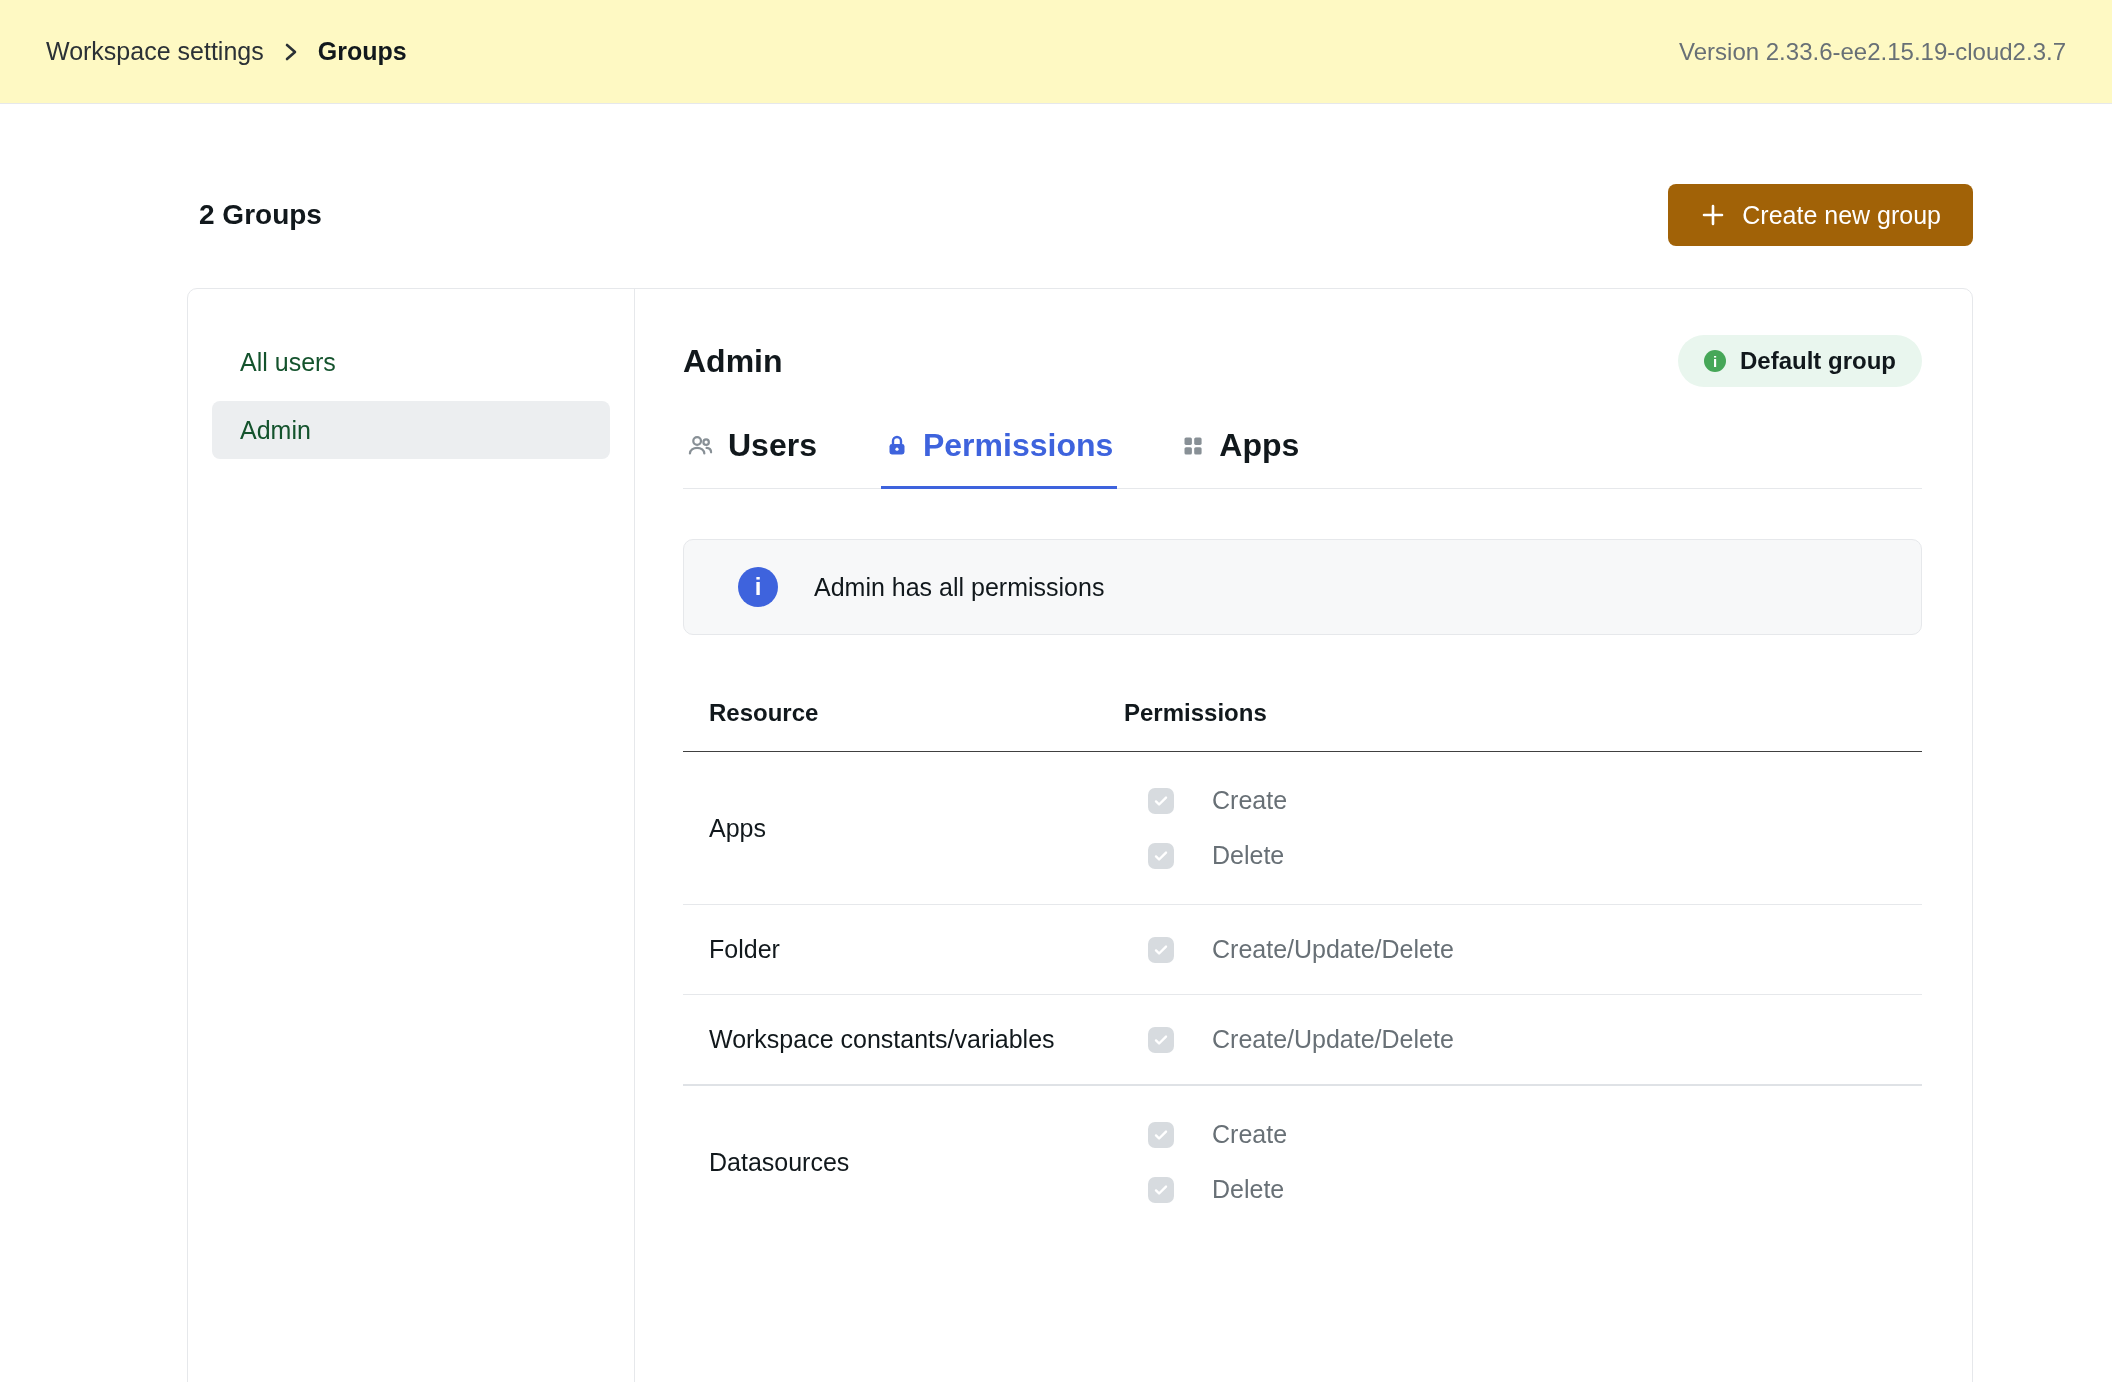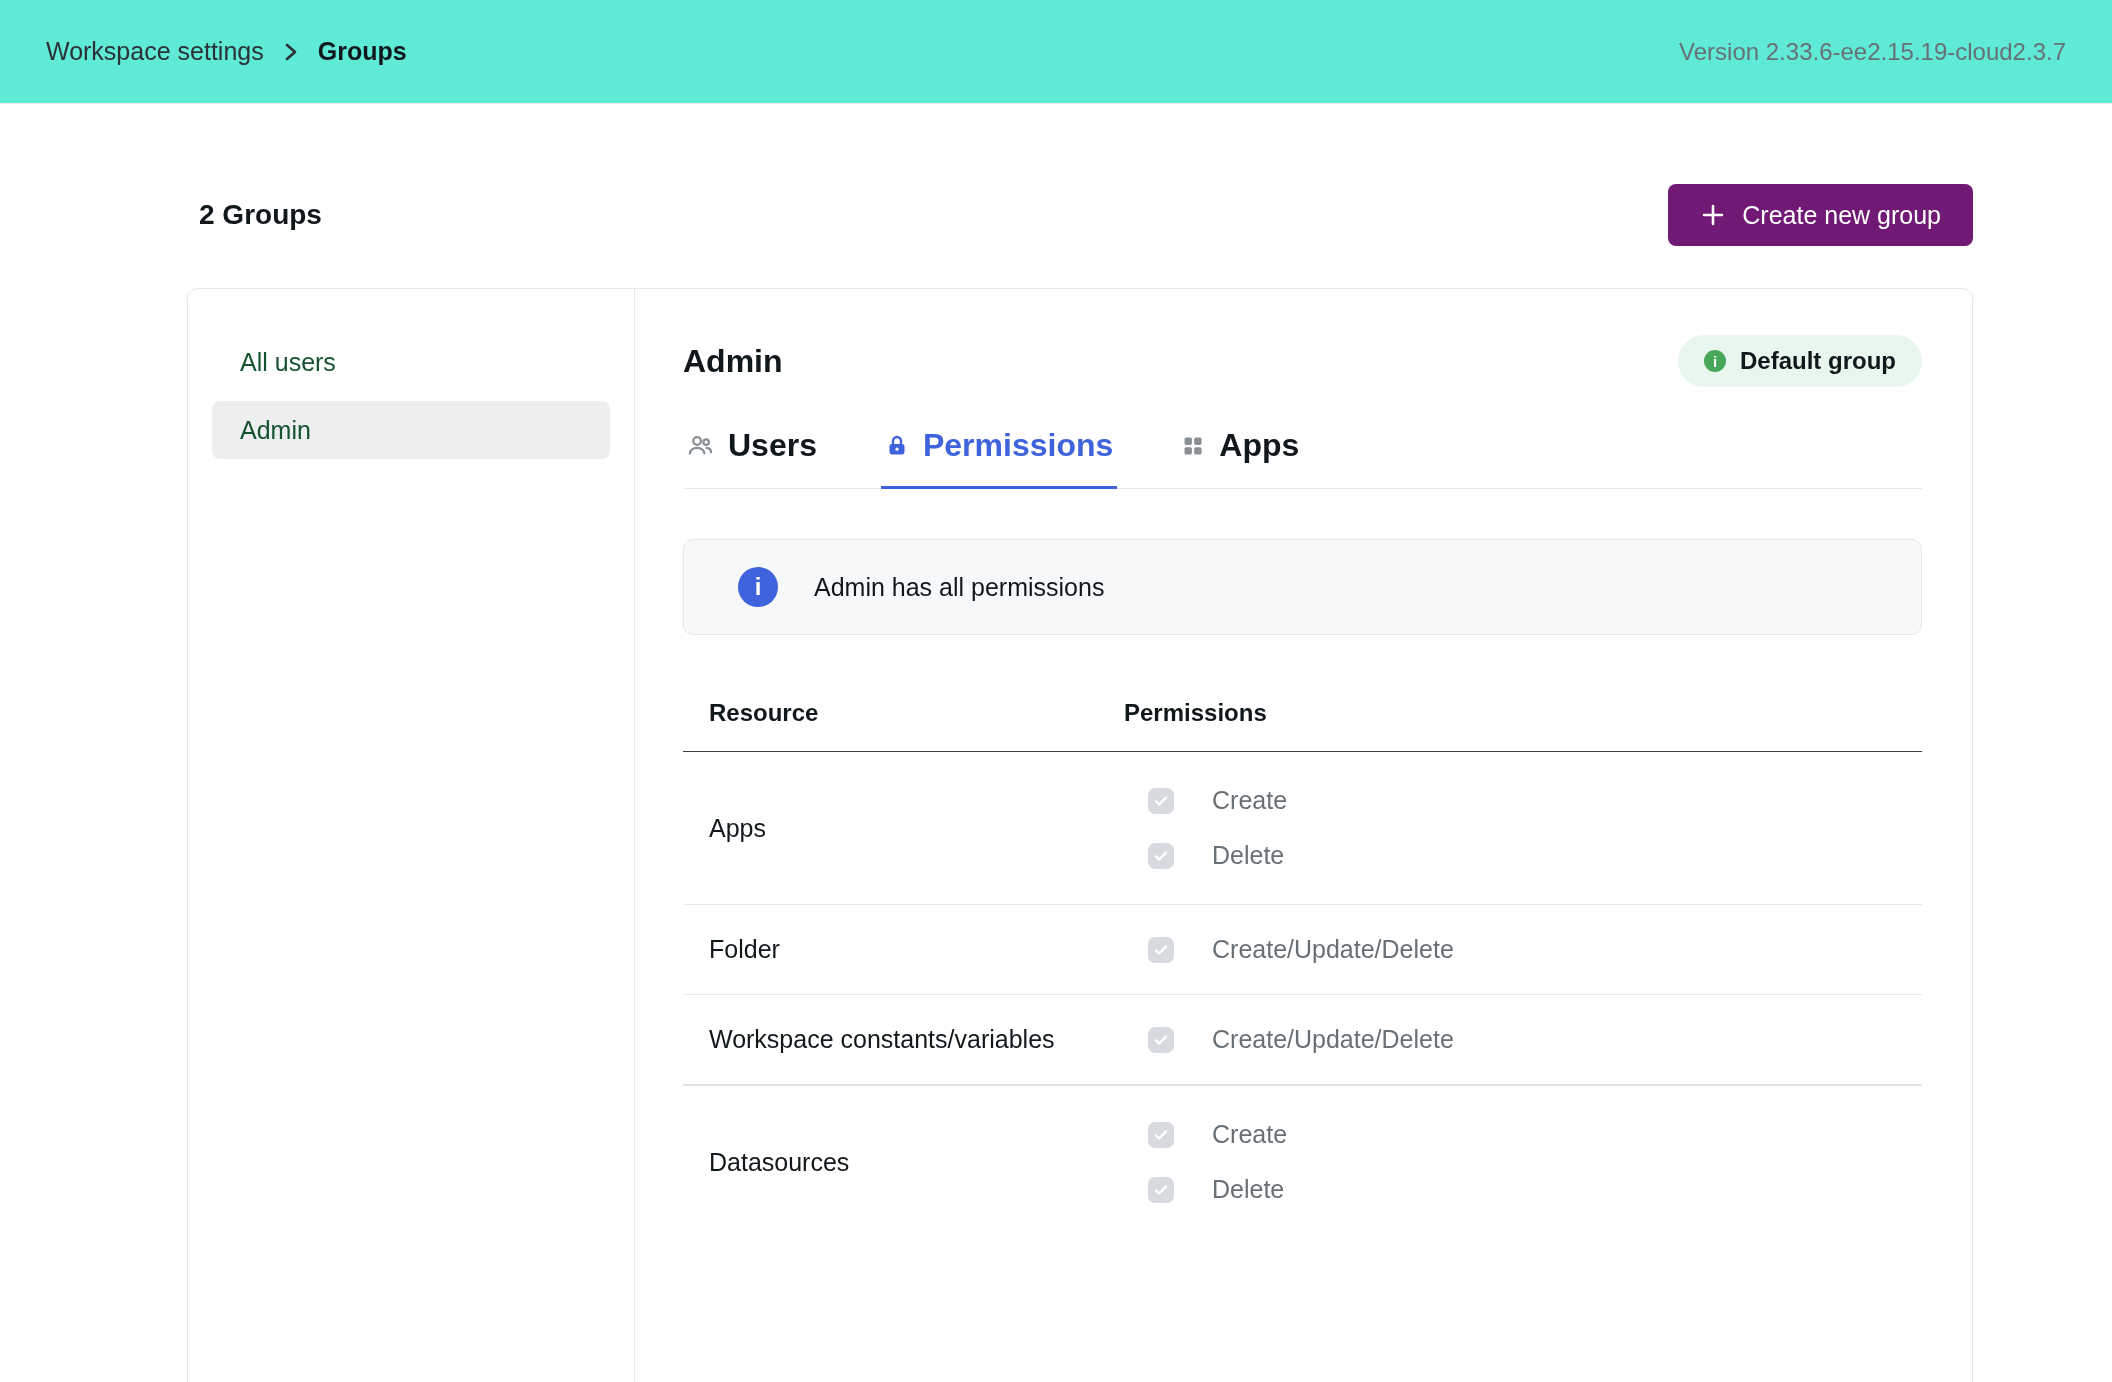--- a/index.html
+++ b/index.html
@@ -7,38 +7,38 @@
   body {
     width: 2112px; height: 1382px; overflow: hidden;
     background: #ffffff; color: #11181C;
     font-family: "Liberation Sans", sans-serif;
   }
 
   
   .topbar {
     height: 104px; display: flex; align-items: center;
     justify-content: space-between; padding: 0 46px;
-    border-bottom: 1px solid #E6E8EB; background: #5eead4;
+    border-bottom: 1px solid #E6E8EB; background: #fef9c3;
   }
   .breadcrumb { display: flex; align-items: center; gap: 18px; font-size: 25px; }
   .bc-parent { color: #2B3136; cursor: pointer; }
   .bc-chevron { display: flex; align-items: center; color: #2B3136; }
   .bc-current { font-weight: 700; color: #11181C; }
   .version { font-size: 24px; color: #687076; }
 
   
   .content { padding: 0 139px 0 187px; }
   .content-header {
     margin-top: 80px; display: flex; align-items: center;
     justify-content: space-between;
   }
   .groups-count { margin: 12px; font-size: 28px; font-weight: 600; color: #11181C; }
   .create-btn {
     display: flex; align-items: center; gap: 16px; height: 62px;
-    padding: 0 32px; background: #701a75; color: #fff; border: none;
+    padding: 0 32px; background: #a16207; color: #fff; border: none;
     border-radius: 8px; font-size: 25px; font-weight: 500;
     font-family: inherit; cursor: pointer;
   }
   .create-btn .plus { display: flex; align-items: center; }
 
   
   .card {
     margin-top: 42px; display: flex; height: 1130px;
     border: 1px solid #E6E8EB; border-radius: 10px; background: #fff;
     overflow: hidden;

